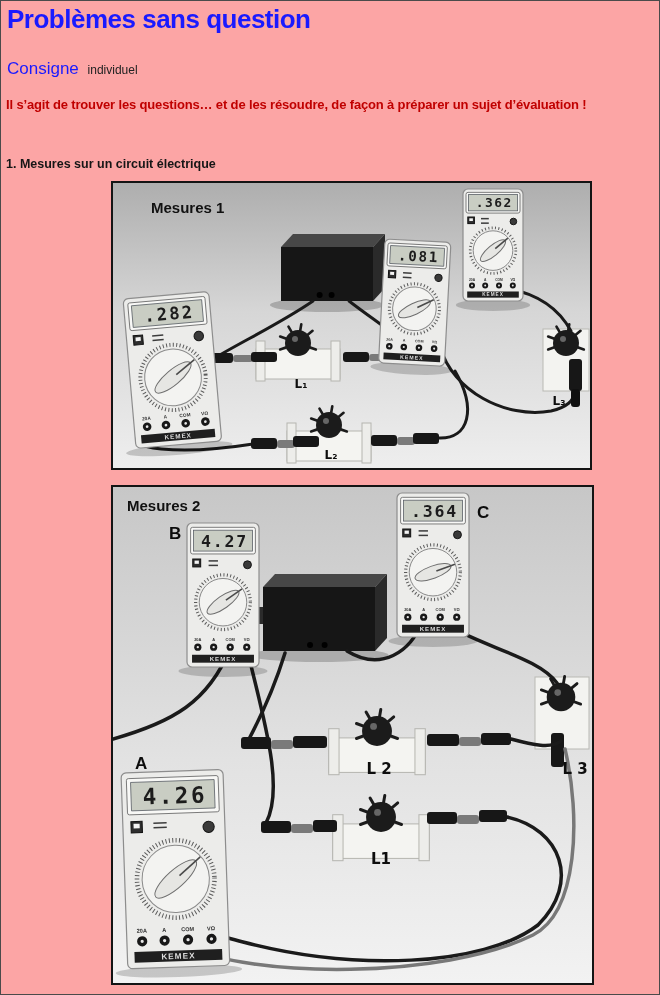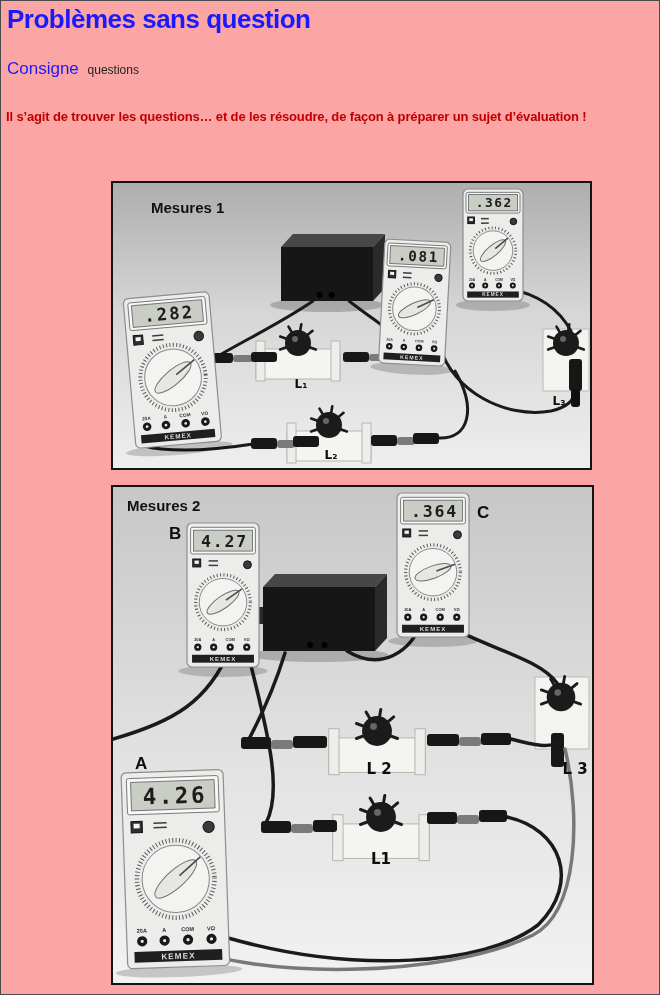--- a/index.html
+++ b/index.html
@@ -2,39 +2,40 @@
 <html style="--title-blue: #1a1aff; --instruction-red: #c00000;"><head>
 <meta charset="utf-8">
 <style>
   html,body{margin:0;padding:0}
   body{width:660px;height:995px;position:relative;background:#fff;font-family:"Liberation Sans",sans-serif}
   .page{position:absolute;inset:0;border:1px solid #4a4a4a;background:#fca5a5;box-sizing:border-box}
   .title{position:absolute;left:6px;top:3px;font-size:26px;font-weight:bold;letter-spacing:-0.5px;color:var(--title-blue,#1a1aff)}
   .consigne{position:absolute;left:6px;top:58px;font-size:17px}
   .consigne .lbl{font-weight:normal;color:var(--title-blue,#1a1aff)}
   .consigne .mode{font-size:12px;color:#222;margin-left:4px}
-  .instruction{position:absolute;left:5px;top:108px;font-size:13px;font-weight:bold;letter-spacing:-0.15px;color:var(--instruction-red,#c00000);white-space:nowrap}
+  .instruction{position:absolute;left:5px;top:96px;font-size:13px;font-weight:bold;letter-spacing:-0.15px;color:var(--instruction-red,#c00000);white-space:nowrap}
   .section{position:absolute;left:5px;top:156px;font-size:12.5px;font-weight:bold;color:#161616}
   .figure{position:absolute;border:2px solid #141414;box-sizing:border-box;background:#d9d9d9}
   #fig1{left:110px;top:180px;width:481px;height:289px}
   #fig2{left:110px;top:484px;width:483px;height:500px}
   svg{display:block;width:100%;height:100%}
   .fig-caption{font-family:"Liberation Sans",sans-serif;font-size:15px;font-weight:bold;fill:#111}
   .tag{font-family:"Liberation Sans",sans-serif;font-size:17px;font-weight:bold;fill:#0c0c0c}
 </style>
 </head>
 <body>
 
 <div class="page">
   <div class="title">Problèmes sans question</div>
   <div class="consigne">
     <span class="lbl">Consigne</span>
-    <span class="mode">questions</span>
+    <span class="mode">individuel</span>
   </div>
   <div class="instruction">Il s’agit de trouver les questions… et de les résoudre, de façon à préparer un sujet d’évaluation !</div>
+  <div class="section">1. Mesures sur un circuit électrique</div>
 
   <div class="figure" id="fig1">
     <svg viewBox="0 0 477 285">
       <defs>
         <linearGradient id="bg1" x1="0" y1="0" x2="0" y2="1">
           <stop offset="0" stop-color="#aeaeae"></stop>
           <stop offset="0.45" stop-color="#d6d6d6"></stop>
           <stop offset="1" stop-color="#eeeeee"></stop>
         </linearGradient>
       </defs>

